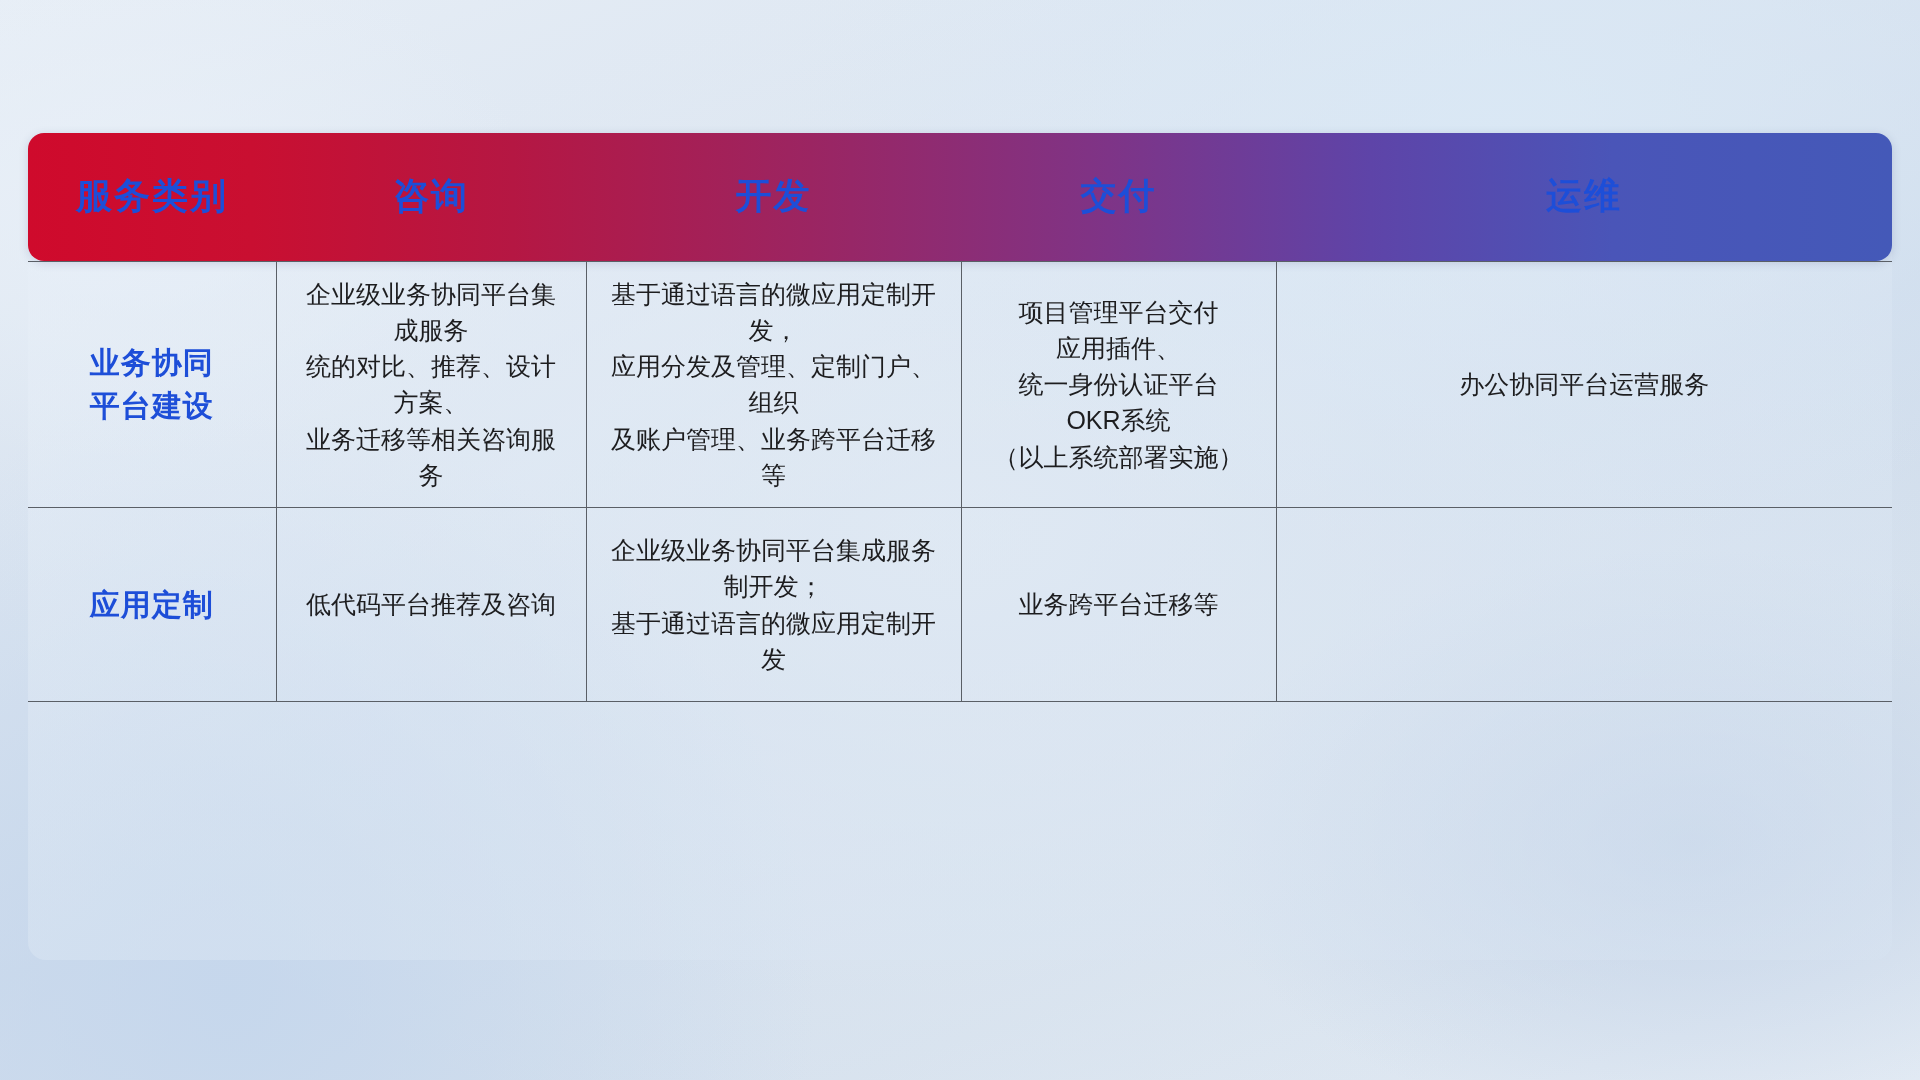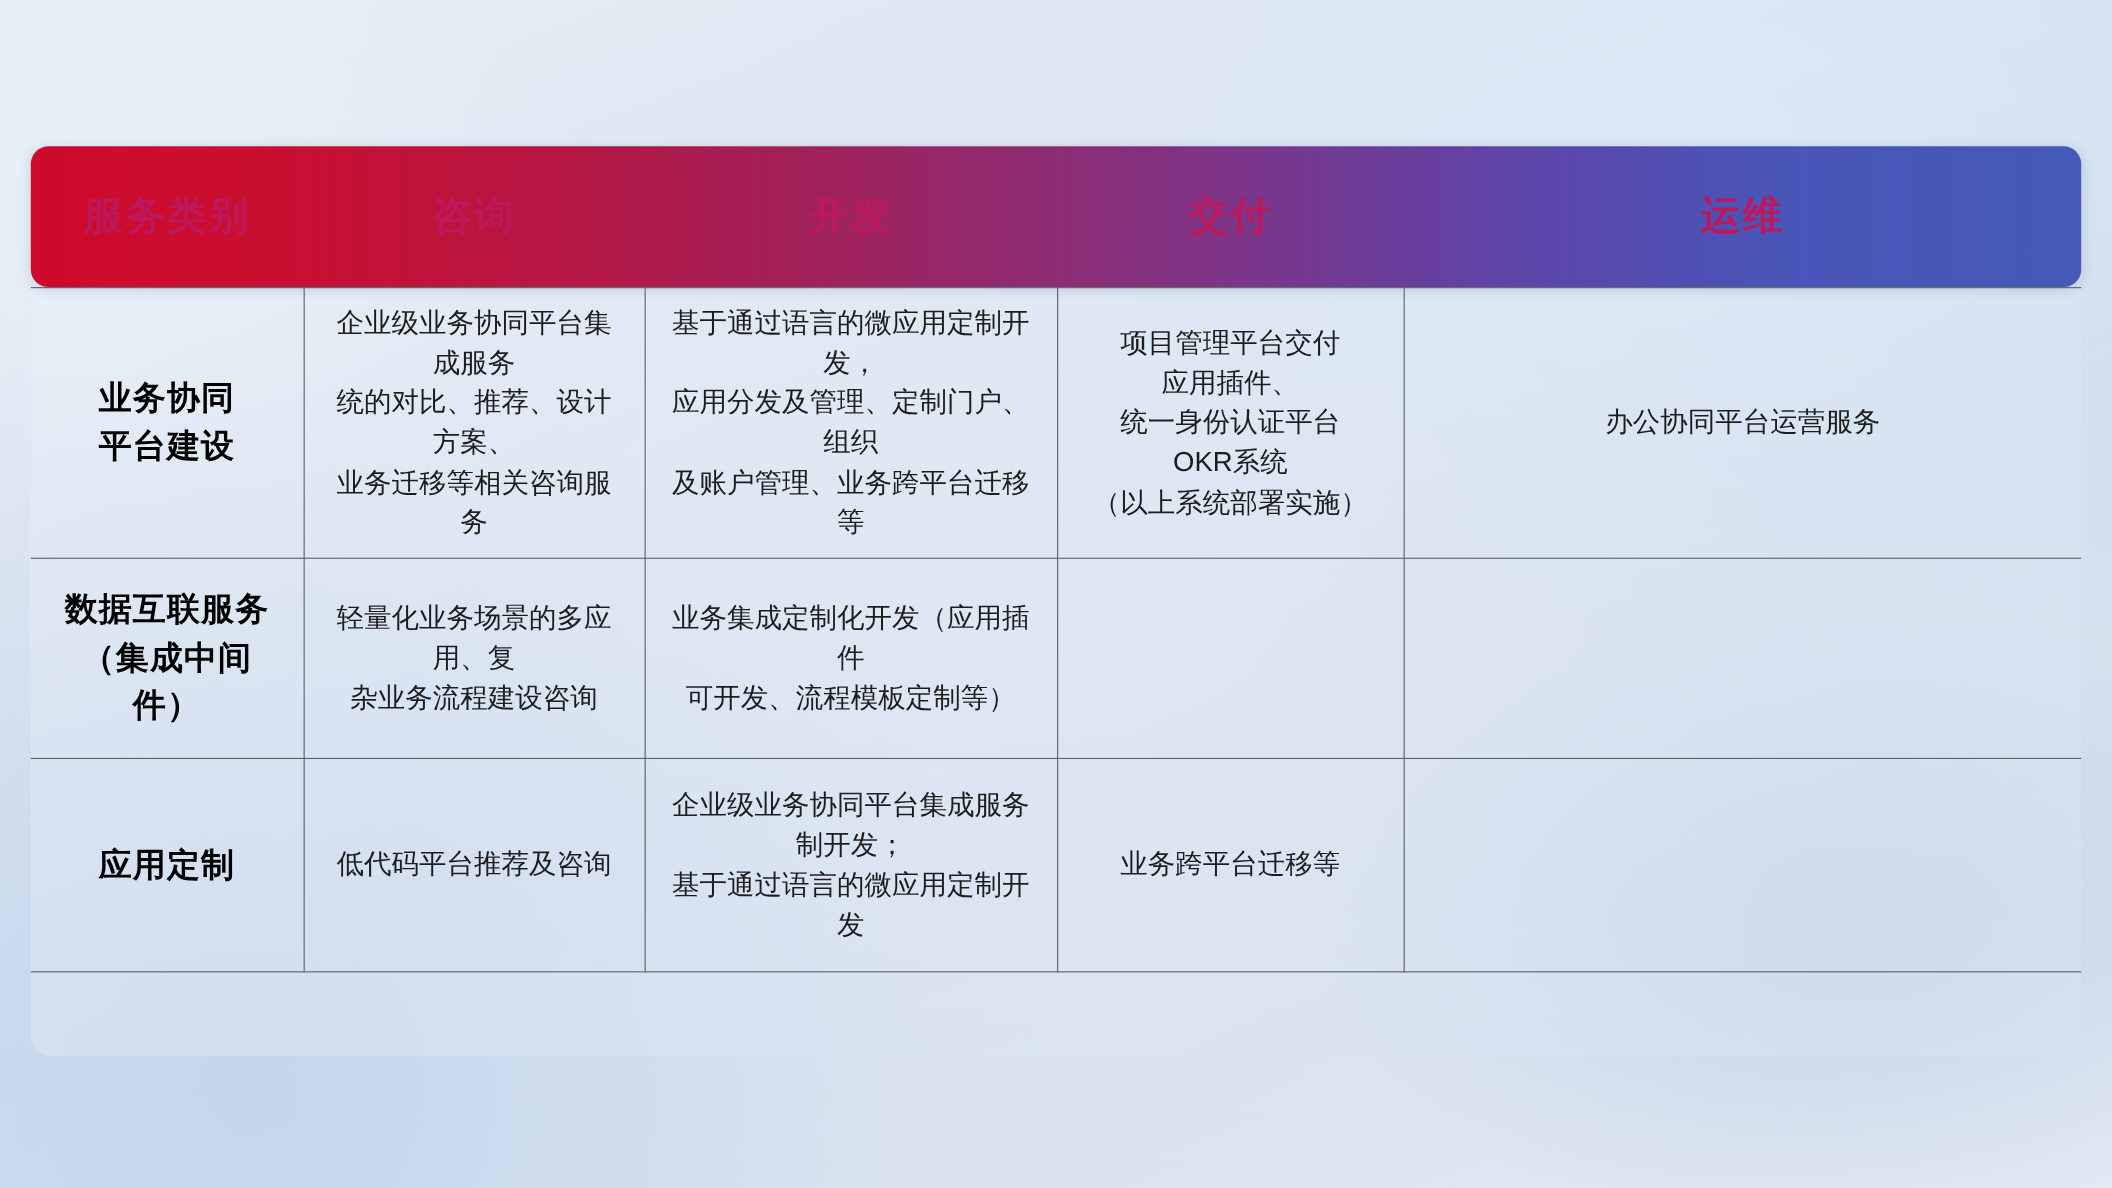--- a/index.html
+++ b/index.html
@@ -55,21 +55,21 @@
   }
 
   
   thead tr {
     height: 128px;
   }
   thead th {
     padding: 0;
     vertical-align: middle;
     text-align: center;
-    color: #be185d;
+    color: #1d4ed8;
     font-size: 36px;
     font-weight: bold;
     letter-spacing: 2px;
     position: relative;
     background: transparent;
   }
   #header-bar {
     position: absolute;
     left: 28px;
     top: 133px;
@@ -96,21 +96,21 @@
     text-align: center;
     font-size: 25px;
     line-height: 1.45;
     color: #1d1d1f;
     background: transparent;
   }
   tbody tr:first-child td { border-top: 1px solid #5a5f66; }
 
   tbody td.cat {
     border-left: none;
-    color: #000000;
+    color: #1d4ed8;
     font-weight: bold;
     font-size: 30px;
     line-height: 1.45;
     letter-spacing: 1px;
   }
   tbody td.last {
     border-right: none;
     text-align: center;
   }
   tbody tr.r1 { height: 206px; }
@@ -172,36 +172,20 @@
         <span class="cell-line">应用插件、</span>
         <span class="cell-line">统一身份认证平台</span>
         <span class="cell-line">OKR系统</span>
         <span class="cell-line">（以上系统部署实施）</span>
       </td>
       <td class="last">
         <span class="cell-line">办公协同平台运营服务</span>
       </td>
     </tr>
 
-    <tr class="r2">
-      <td class="cat">
-        <span class="cell-line">数据互联服务</span>
-        <span class="cell-line">（集成中间件）</span>
-      </td>
-      <td>
-        <span class="cell-line">轻量化业务场景的多应用、复</span>
-        <span class="cell-line">杂业务流程建设咨询</span>
-      </td>
-      <td>
-        <span class="cell-line">业务集成定制化开发（应用插件</span>
-        <span class="cell-line">可开发、流程模板定制等）</span>
-      </td>
-      <td></td>
-      <td class="last"></td>
-    </tr>
 
     <tr class="r3">
       <td class="cat">
         <span class="cell-line">应用定制</span>
       </td>
       <td>
         <span class="cell-line">低代码平台推荐及咨询</span>
       </td>
       <td>
         <span class="cell-line">企业级业务协同平台集成服务</span>

